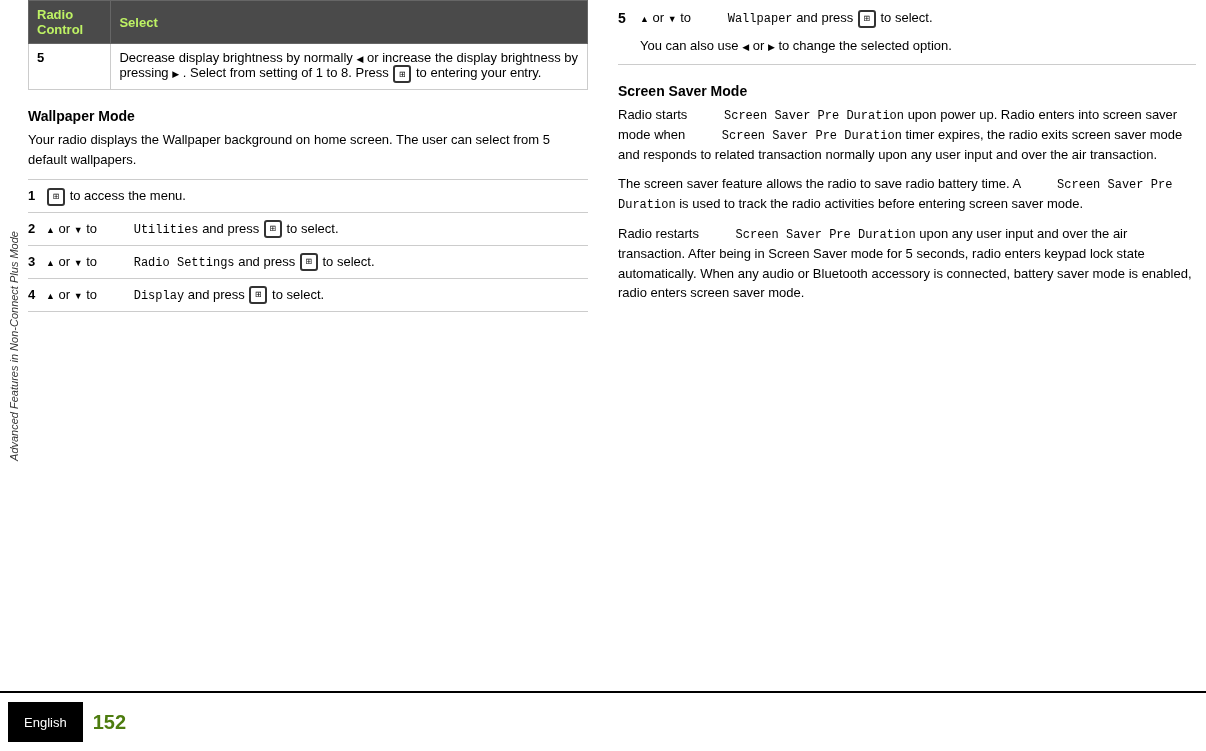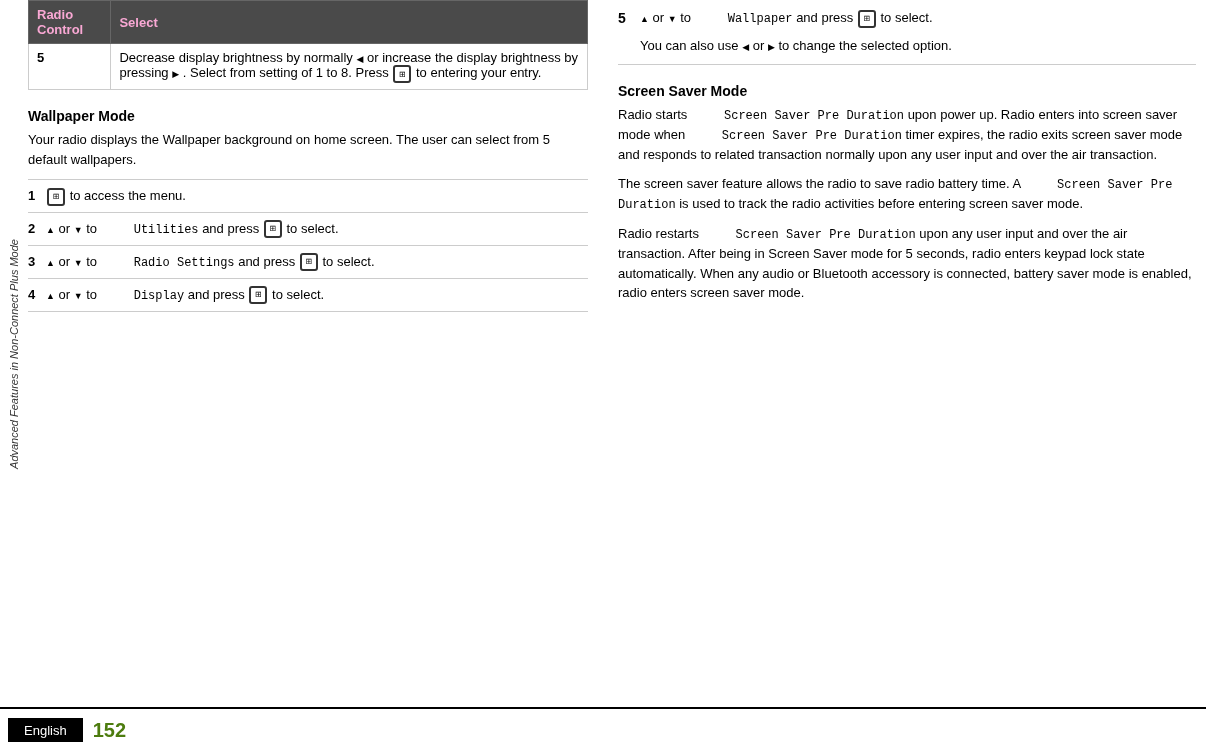--- a/index.html
+++ b/index.html
@@ -46,21 +46,21 @@
     }
 
     
     .radio-table {
       width: 100%;
       border-collapse: collapse;
       margin-bottom: 18px;
     }
     .radio-table th {
       background: #4a4a4a;
-      color: #f9a8d4;
+      color: #bef264;
       padding: 6px 8px;
       text-align: left;
       font-size: 13px;
       border: 1px solid #666;
     }
     .radio-table td {
       border: 1px solid #ccc;
       padding: 6px 8px;
       vertical-align: top;
       font-size: 13px;
@@ -157,21 +157,21 @@
     .arrow-left::before { content: '◀'; font-size: 9px; }
     .arrow-right::before { content: '▶'; font-size: 9px; }
 
     
     .footer {
       display: flex;
       align-items: center;
       border-top: 2px solid #000;
       padding: 9px 8px;
       background: #fff;
-      height: 44px;
+      height: 60px;
     }
     .page-number {
       font-weight: bold;
       font-size: 20px;
       color: #4d7c0f;
       min-width: 50px;
     }
     .footer-lang {
       background: #000;
       color: #fff;

